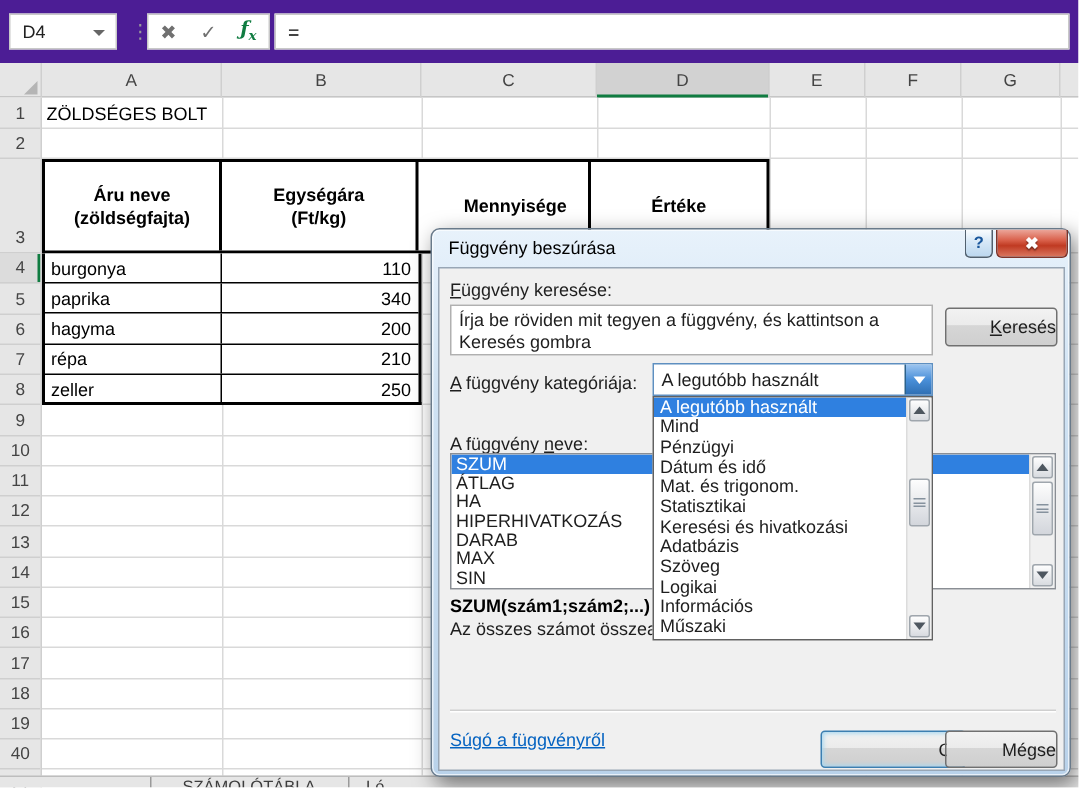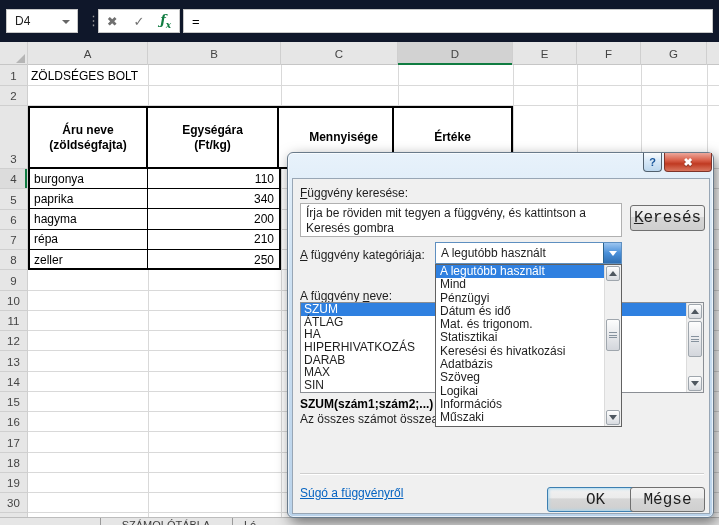--- a/index.html
+++ b/index.html
@@ -1,21 +1,21 @@
 <!DOCTYPE html>
 <html><head>
 <meta charset="utf-8">
 <style>
   * { margin:0; padding:0; box-sizing:border-box; }
   body { font-family:"Liberation Sans", sans-serif; }
   .app { position:relative; width:719px; height:525px; background:#fff; overflow:hidden;
          font-family:"Liberation Sans", sans-serif; }
 
   
-  .fbar { position:absolute; left:0; top:0; width:719px; height:42px; background:#0f172a; }
+  .fbar { position:absolute; left:0; top:0; width:719px; height:42px; background:#4c1d95; }
   .namebox { position:absolute; left:6px; top:9px; width:72px; height:24px; background:#fff;
              border:1px solid #c8c8c8; font-size:12px; color:#222; display:flex; align-items:center;
              padding-left:8px; }
   .namebox .nb-arrow { position:absolute; right:7px; top:10px; width:0; height:0;
              border-left:4px solid transparent; border-right:4px solid transparent; border-top:4px solid #666; }
   .gripdots { position:absolute; left:87px; top:13px; color:#9a9a9a; font-size:13px; letter-spacing:-2px; }
   .fbtns { position:absolute; left:98px; top:9px; width:82px; height:24px; background:#fff;
            border:1px solid #c8c8c8; display:flex; align-items:center; justify-content:space-around; }
   .fbtn-x { color:#707070; font-size:13px; }
   .fbtn-ok { color:#707070; font-size:13px; }
@@ -95,22 +95,22 @@
                background:linear-gradient(#eca79b,#d9604a 40%,#c03a22 60%,#d9765f);
                color:#fff; font-weight:bold; font-size:11px;
                display:flex; align-items:center; justify-content:center; text-shadow:0 1px 1px rgba(0,0,0,.4); }
   .dlg-body { position:absolute; left:4px; top:25px; width:418px; height:336px;
               background:#f0f0f0; border:1px solid #98a6b5; }
   .ul { text-decoration:underline; }
   .lbl-search { position:absolute; left:7px; top:7px; }
   .searchbox { position:absolute; left:7px; top:24px; width:322px; height:34px; background:#fff;
                border:1px solid #b0b0b0; padding:2px 5px; line-height:15px; font-size:12px; color:#1e1e1e; }
   .btn { background:linear-gradient(#f2f2f2,#ebebeb 45%,#d6d6d6 46%,#cfcfcf);
-         border:1px solid #707070; border-radius:3px; display:flex; align-items:center; justify-content:center;
-         font-size:16px; color:#1e1e1e;font-family:Liberation Mono, monospace; }
+         border:1px solid #707070; border-radius:3px; display:flex; align-items:center; justify-content:flex-end;
+         font-size:12px; color:#1e1e1e; }
   .btn-keres { position:absolute; left:337px; top:26px; width:75px; height:26px; }
   .lbl-cat { position:absolute; left:7px; top:69px; }
   .combo { position:absolute; left:142px; top:63px; width:187px; height:22px; background:#fff;
            border:1px solid #5e8fc0; display:flex; align-items:center; padding-left:5px; }
   .combo-btn { position:absolute; right:0; top:0; width:18px; height:20px;
                background:linear-gradient(#9cc5f0,#4a90d9 50%,#2f6fb3);
                border-left:1px solid #2c628b; display:flex; align-items:center; justify-content:center; }
   .combo-btn .tri { width:0; height:0; border-left:4px solid transparent; border-right:4px solid transparent;
                     border-top:5px solid #fff; }
   .lbl-fn { position:absolute; left:7px; top:110px; }
@@ -200,21 +200,21 @@
       <div>10</div>
       <div>11</div>
       <div>12</div>
       <div>13</div>
       <div>14</div>
       <div>15</div>
       <div>16</div>
       <div>17</div>
       <div>18</div>
       <div>19</div>
-      <div>30</div>
+      <div>40</div>
       <div>21</div>
     </div>
 
   <div class="gridbg">
     <div>
 
     <div class="grow"></div>
         <div class="grow"></div>
         <div class="grow"></div>
         <div class="grow"></div>
@@ -291,20 +291,21 @@
     </div>
 
   <div class="tabs">
     <div class="tabsep" style="left:100px"></div>
     <div class="tab-active">SZÁMOLÓTÁBLA</div>
     <div class="tabsep" style="left:232px"></div>
     <div class="tab-frag">Ló</div>
   </div>
 
   <div class="dlg">
+    <div class="dlg-title">Függvény beszúrása</div>
     <div class="dlg-help">?</div>
     <div class="dlg-close">✖</div>
 
     <div class="dlg-body">
       <div class="lbl-search"><span class="ul">F</span><span>üggvény keresése:</span></div>
       <div class="searchbox">Írja be röviden mit tegyen a függvény, és kattintson a Keresés gombra</div>
       <div class="btn btn-keres">
           <span><span class="ul">K</span><span>eresés</span></span>
         </div>
 

